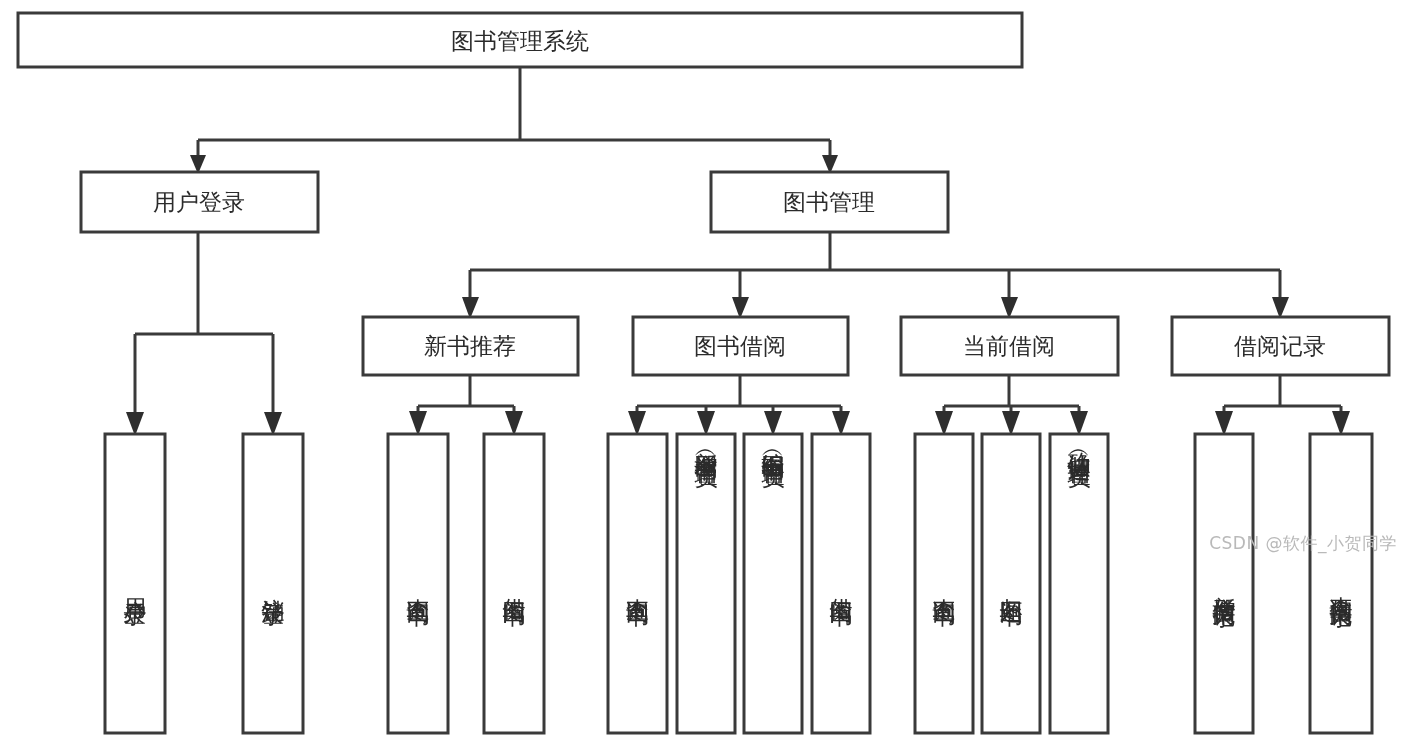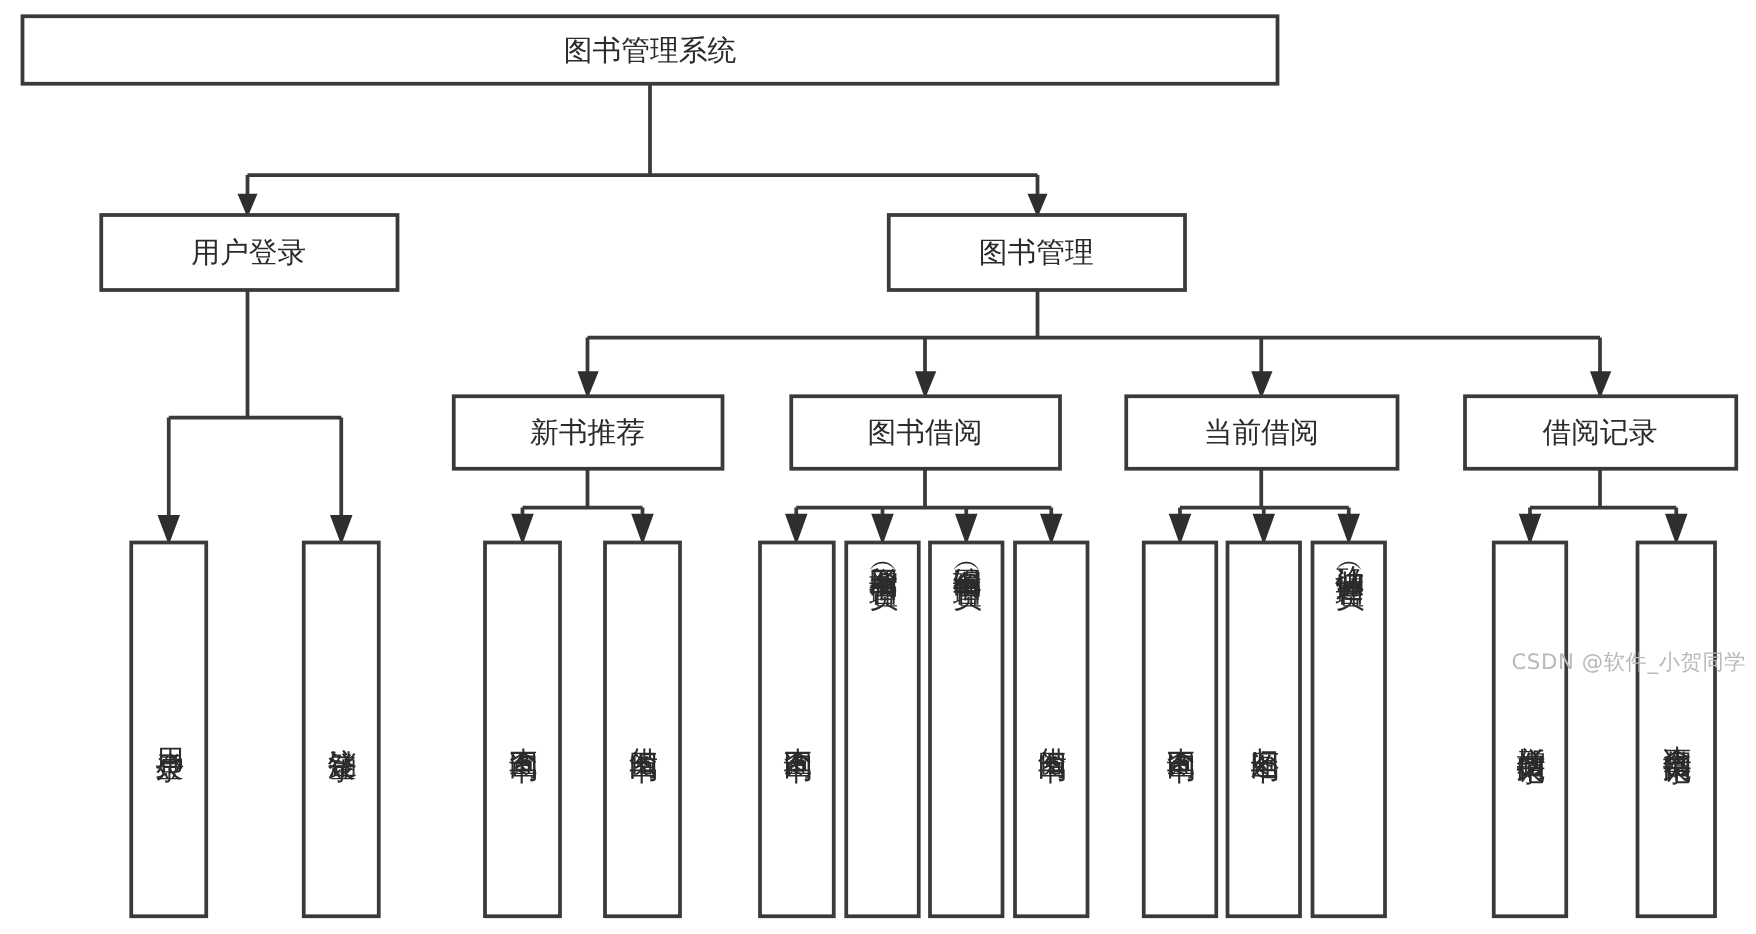--- a/index.html
+++ b/index.html
@@ -67,21 +67,21 @@
     font-size: 23px;
     line-height: 1.08;
     letter-spacing: 2px;
     color: #2b2b2b;
     white-space: nowrap;
     text-align: center;
   }
   .watermark {
     position: absolute;
     right: 8px;
-    bottom: 20px;
+    bottom: 6px;
     font-family: "DejaVu Sans", "Liberation Sans", sans-serif;
     font-size: 17px;
     color: #b9b9b9;
     letter-spacing: 0.5px;
     white-space: nowrap;
     user-select: none;
     text-align: right;
   }
 </style>
 </head>

